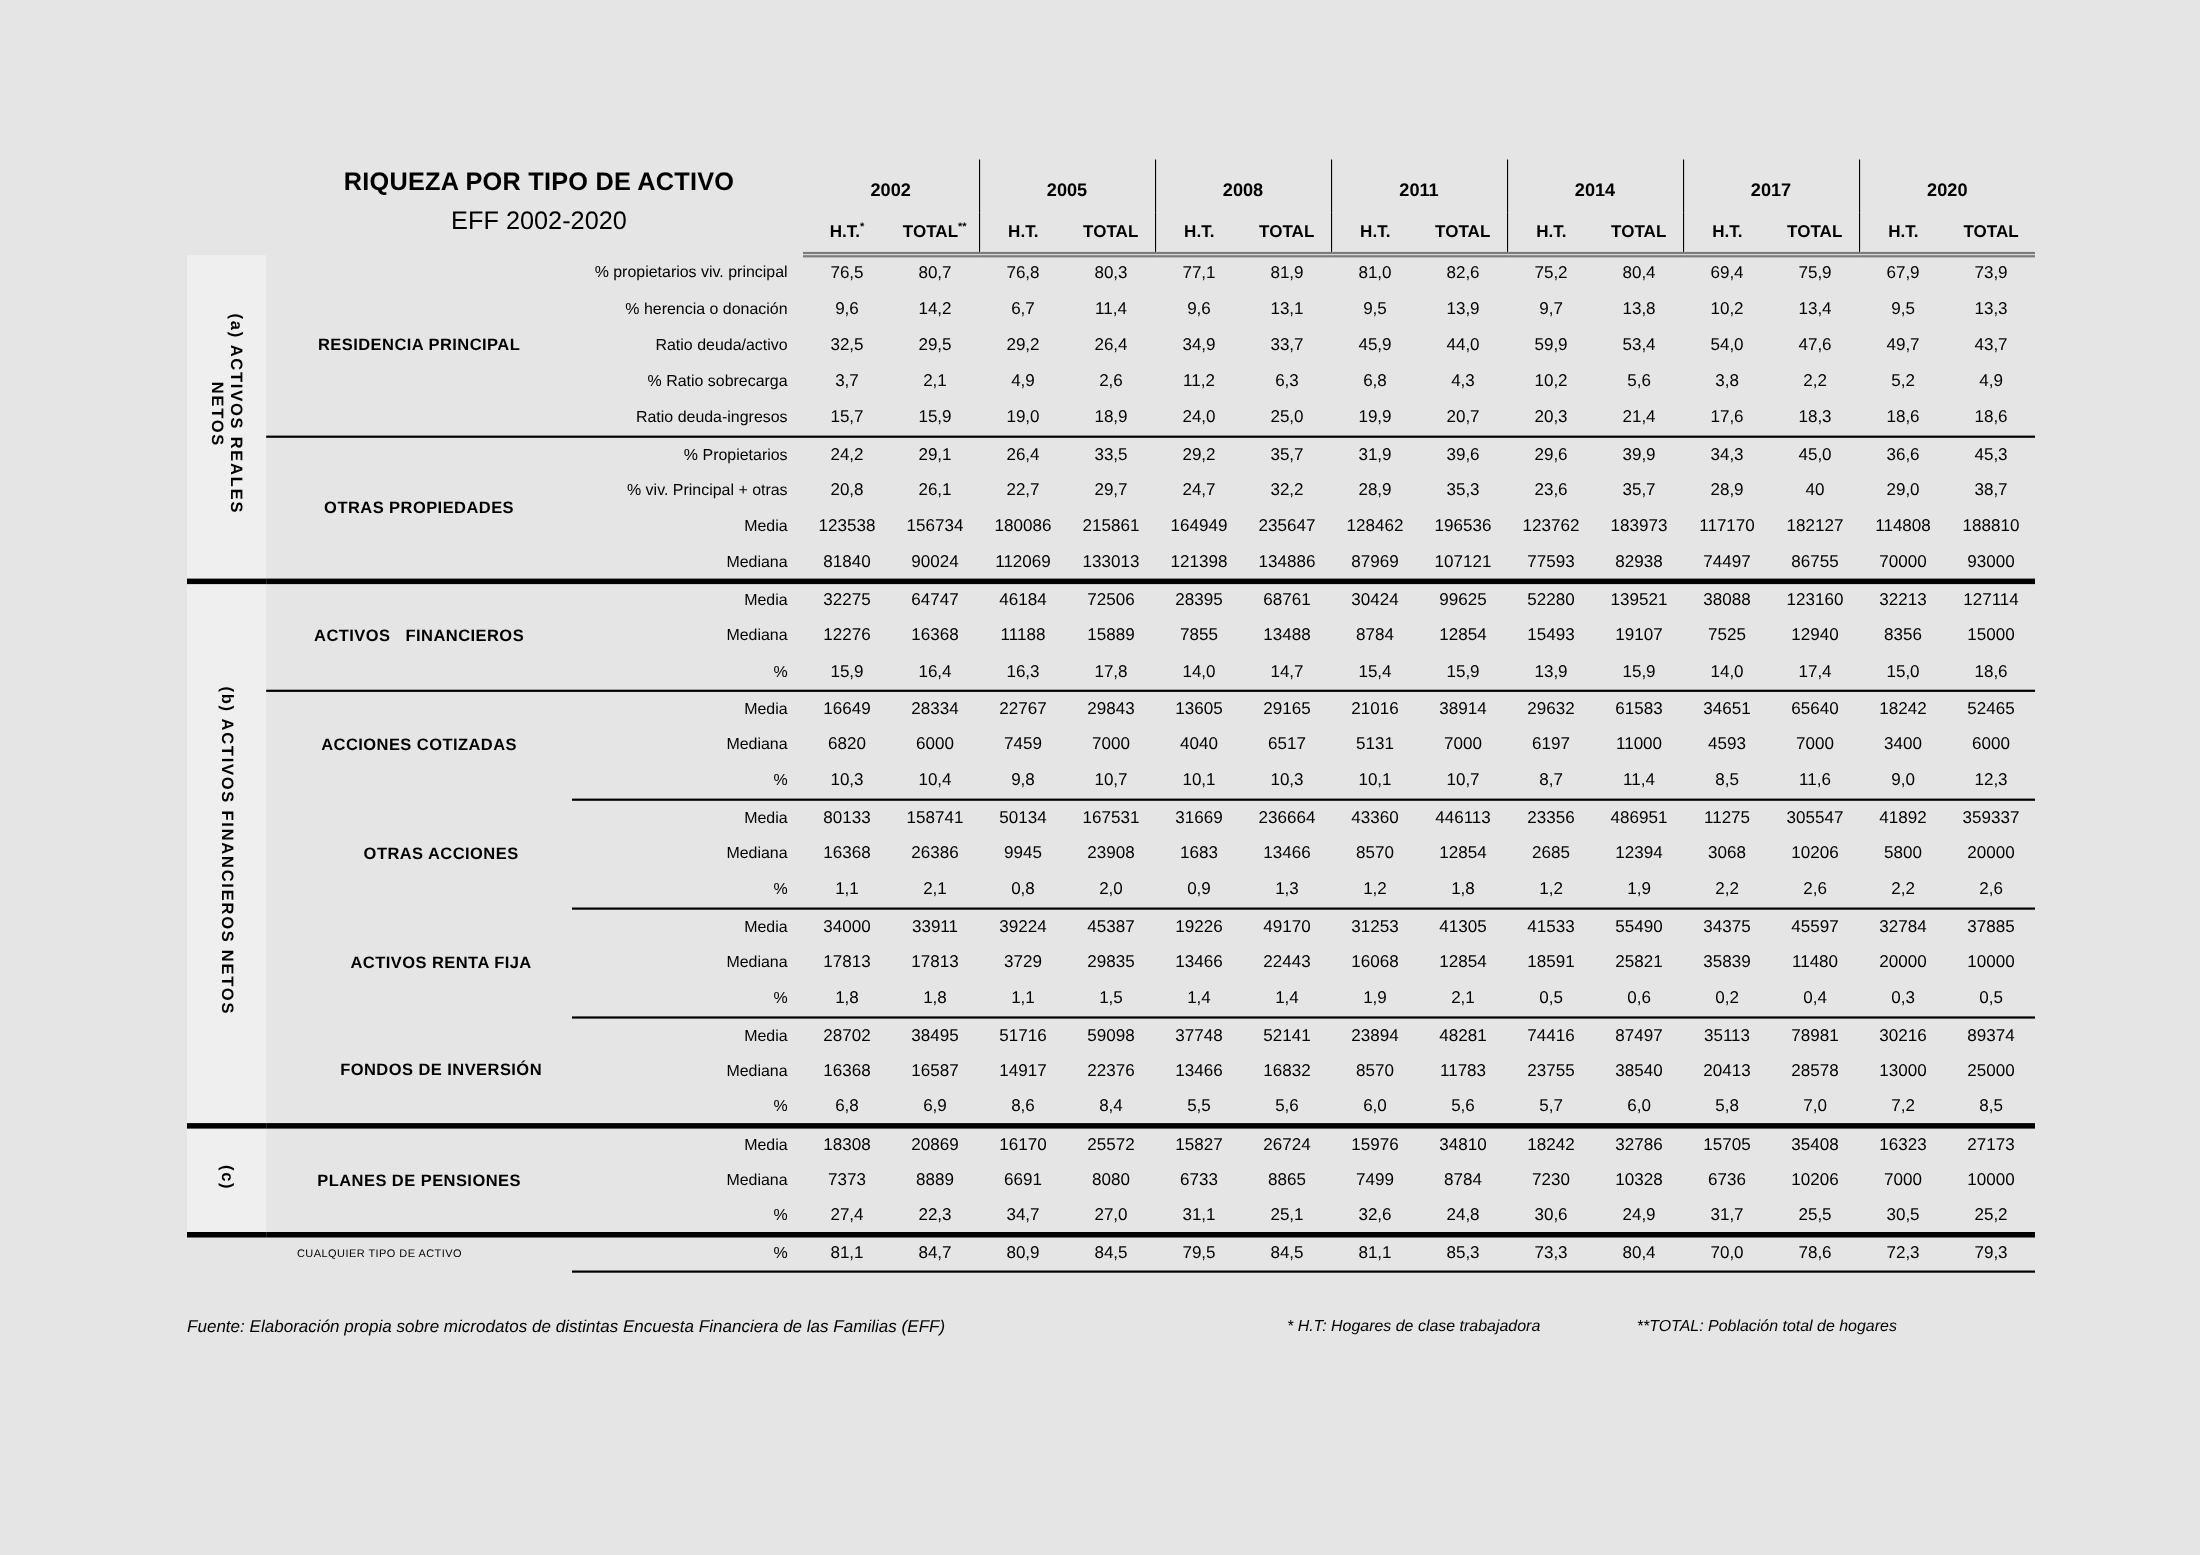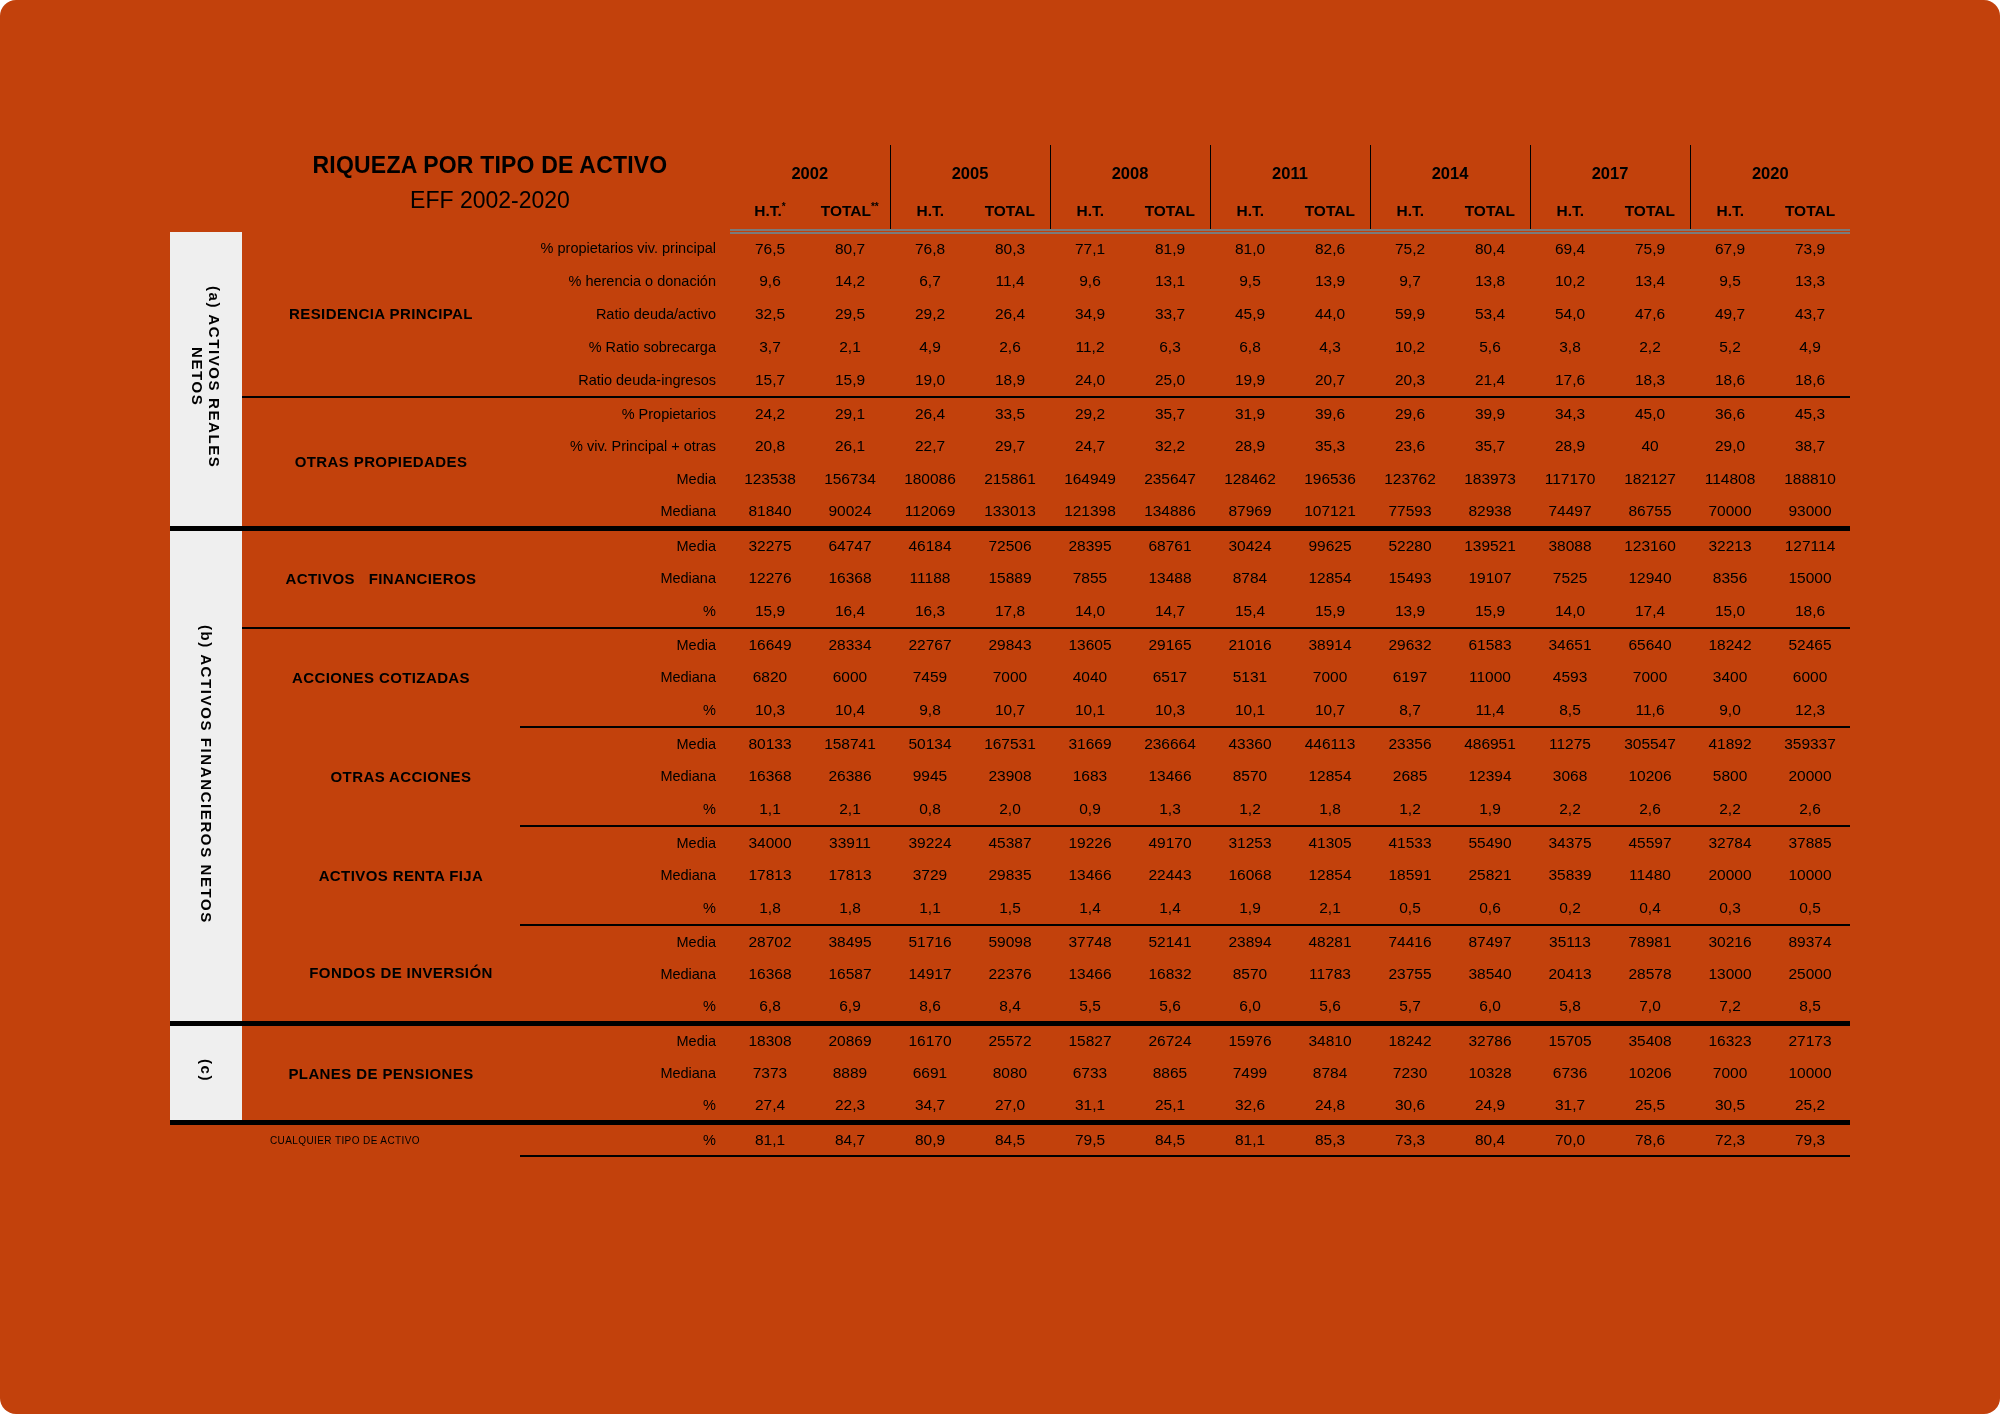--- a/index.html
+++ b/index.html
@@ -1,17 +1,17 @@
 <!DOCTYPE html>
 <html><head>
 <meta charset="utf-8">
 <style>
   html,body{margin:0;padding:0;background:#fff;}
   body{width:2000px;height:1414px;font-family:"Liberation Sans",sans-serif;color:#000;}
-  .sheet{position:relative;width:2000px;height:1414px;background:#c2410c;overflow:hidden;border-radius:16px;}
+  .sheet{position:relative;width:2000px;height:1414px;background:#e5e5e5;overflow:hidden;}
 
   .title-block{position:absolute;left:230px;top:152px;width:520px;text-align:center;}
   .t1{font-size:23px;font-weight:bold;letter-spacing:.2px;}
   .t2{font-size:23px;margin-top:8px;}
 
   table.wtab{position:absolute;left:170px;top:145px;width:1680px;border-collapse:collapse;table-layout:fixed;}
 
   thead th{font-weight:bold;padding:0;}
   th.spacer{border:none;}
   th.year{font-size:16.5px;height:40px;vertical-align:middle;padding-top:8px;}
@@ -583,13 +583,18 @@
           <td class="num">73,3</td>
           <td class="num">80,4</td>
           <td class="num">70,0</td>
           <td class="num">78,6</td>
           <td class="num">72,3</td>
           <td class="num">79,3</td>
         </tr>
       </tbody>
   </table>
 
+  <div class="footer">
+    <span class="src">Fuente: Elaboración propia sobre microdatos de distintas Encuesta Financiera de las Familias (EFF)</span>
+    <span class="n1">* H.T: Hogares de clase trabajadora</span>
+    <span class="n2">**TOTAL: Población total de hogares</span>
+  </div>
 </div>
 
 </body></html>

